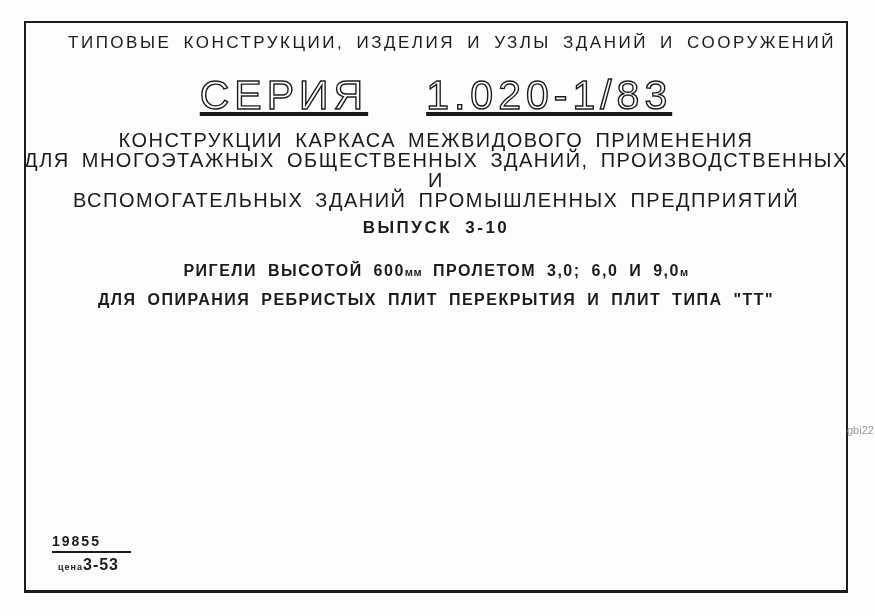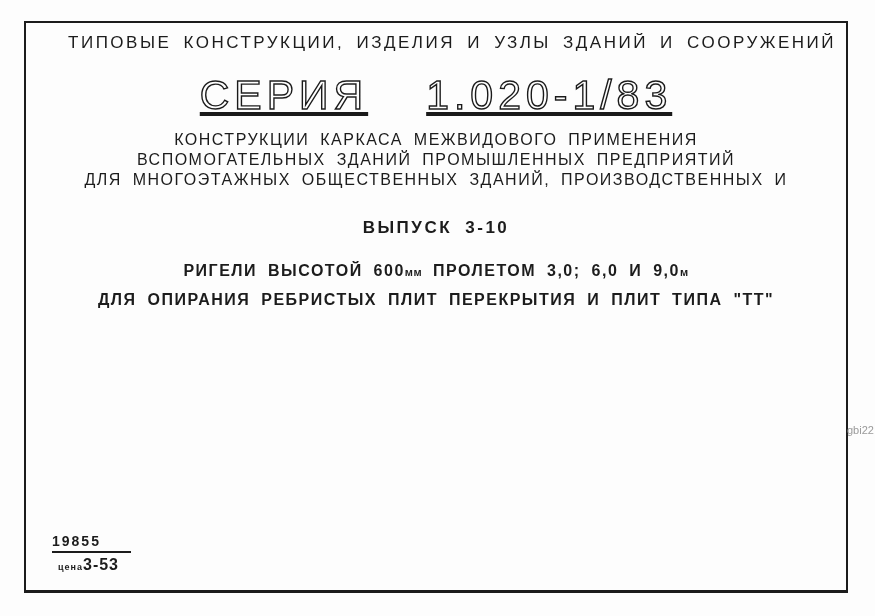--- a/index.html
+++ b/index.html
@@ -49,21 +49,21 @@
     font-size: 41px;
     letter-spacing: 5px;
     color: #1a1a1a;
     -webkit-text-fill-color: #ffffff;
     -webkit-text-stroke: 1.4px #1a1a1a;
     white-space: nowrap;
     text-decoration: underline;
   }
   .title-block {
     top: 130px;
-    font-size: 16px;
+    font-size: 20px;
     line-height: 20px;
     letter-spacing: 1.5px;
     word-spacing: 5px;
   }
   .issue {
     top: 218px;
     font-size: 17px;
     font-weight: bold;
     letter-spacing: 2.5px;
     word-spacing: 6px;
@@ -131,22 +131,22 @@
 
   <div class="abs centered classification">ТИПОВЫЕ КОНСТРУКЦИИ, ИЗДЕЛИЯ И УЗЛЫ ЗДАНИЙ И СООРУЖЕНИЙ</div>
 
   <div class="abs centered series">
     <span>СЕРИЯ</span>
     <span>1.020-1/83</span>
   </div>
 
   <div class="abs centered title-block">
     <div>КОНСТРУКЦИИ КАРКАСА МЕЖВИДОВОГО ПРИМЕНЕНИЯ</div>
+    <div>ДЛЯ МНОГОЭТАЖНЫХ ОБЩЕСТВЕННЫХ ЗДАНИЙ, ПРОИЗВОДСТВЕННЫХ И</div>
     <div>ВСПОМОГАТЕЛЬНЫХ ЗДАНИЙ ПРОМЫШЛЕННЫХ ПРЕДПРИЯТИЙ</div>
-    <div>ДЛЯ МНОГОЭТАЖНЫХ ОБЩЕСТВЕННЫХ ЗДАНИЙ, ПРОИЗВОДСТВЕННЫХ И</div>
   </div>
 
   <div class="abs centered issue">ВЫПУСК 3-10</div>
 
   <div class="abs centered subject">
     <div><span>РИГЕЛИ ВЫСОТОЙ 600</span><span class="unit">мм</span><span> ПРОЛЕТОМ 3,0; 6,0 И 9,0</span><span class="unit">м</span></div>
     <div>ДЛЯ ОПИРАНИЯ РЕБРИСТЫХ ПЛИТ ПЕРЕКРЫТИЯ И ПЛИТ ТИПА "ТТ"</div>
   </div>
 
 

